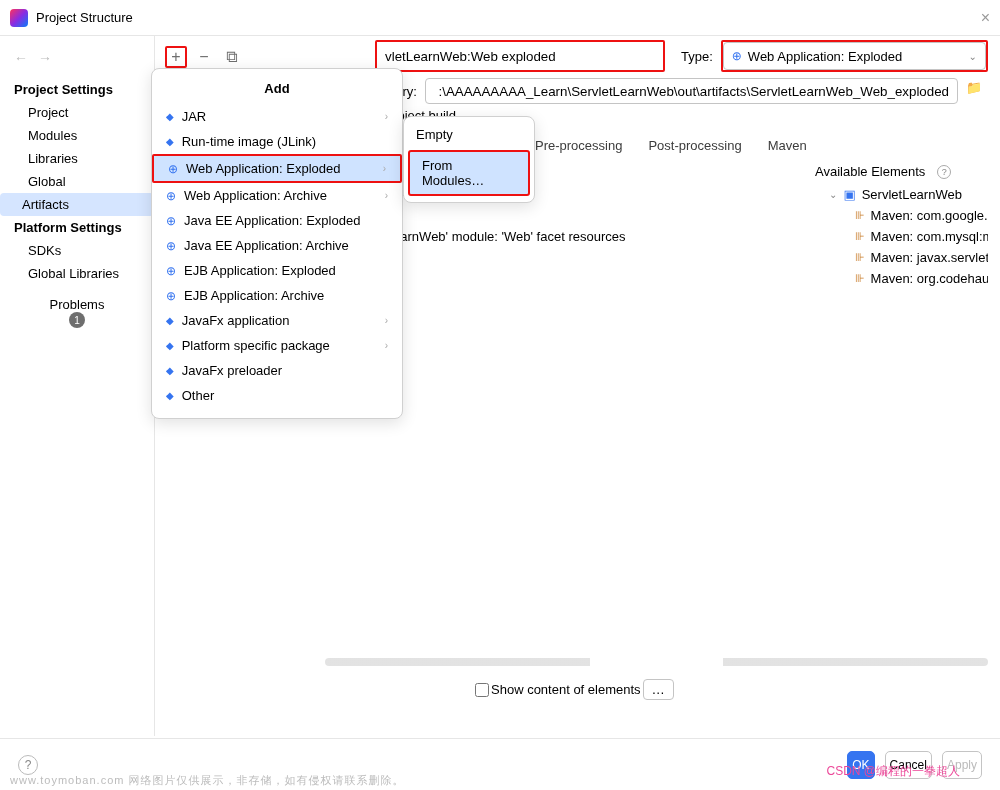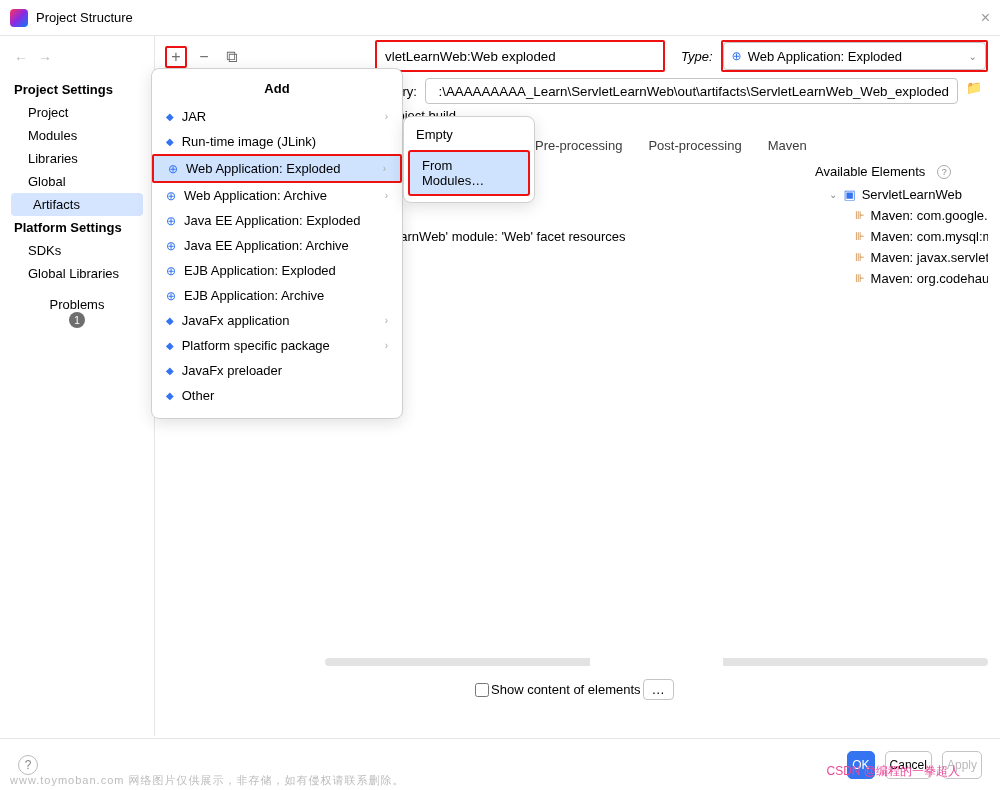--- a/index.html
+++ b/index.html
@@ -9,35 +9,35 @@
     .titlebar .app-icon { width: 18px; height: 18px; background: linear-gradient(135deg, #fe315d 0%, #8a2be2 50%, #087cfa 100%); border-radius: 4px; margin-right: 8px; }
     .titlebar .close-x { margin-left: auto; color: #999; font-size: 16px; cursor: pointer; }
     
     .body-row { display: flex; height: 700px; }
     
     .sidebar { width: 155px; padding: 12px 0 0 0; border-right: 1px solid #e6e6e6; }
     .nav-arrows { display: flex; gap: 10px; padding: 0 14px 14px; color: #bbb; }
     .nav-arrows span { font-size: 14px; }
     .sidebar .section-title { font-weight: 600; padding: 4px 14px; font-size: 13px; }
     .sidebar .item { padding: 4px 14px 4px 28px; cursor: pointer; }
-    .sidebar .item.selected { background: #d5e5ff; border-radius: 4px; margin: 0 11px; padding-left: 22px; }
+    .sidebar .item.selected { background: #d5e5ff; border-radius: 4px; margin: 0 0; padding-left: 22px; }
     .sidebar .problems { padding: 12px 14px; display: flex; align-items: center; justify-content: space-between; flex-direction: column; }
     .badge { background: #6e6e6e; color: #fff; border-radius: 50%; width: 16px; height: 16px; font-size: 10px; display: inline-flex; align-items: center; justify-content: center; }
     
     .main { flex: 1; position: relative; padding-top: 6px; }
     
     .toolbar { display: flex; align-items: center; gap: 6px; padding: 4px 10px; }
     .toolbar .tb-btn { width: 22px; height: 22px; display: inline-flex; align-items: center; justify-content: center; color: #6e6e6e; font-size: 16px; cursor: pointer; }
     .red-box { border: 2px solid #e11; border-radius: 2px; }
     
     .top-fields { position: absolute; top: 4px; left: 220px; right: 12px; display: flex; align-items: center; gap: 8px; }
     .name-input { flex: 0 0 290px; height: 28px; border: 1px solid #c4c4c4; border-radius: 4px; padding: 0 8px; background: #fff; }
     .name-input-wrap { position: relative; }
     .name-input-wrap.red-box { padding: 0; }
-    .type-label { margin-left: 8px; font-style: italic; }
+    .type-label { margin-left: 8px; }
     .type-select { flex: 1; height: 28px; border: 1px solid #c4c4c4; border-radius: 4px; padding: 0 26px 0 8px; background: #fff; display: flex; align-items: center; gap: 6px; position: relative; }
     .type-select .chev { position: absolute; right: 8px; color: #888; font-size: 10px; }
     .type-select-wrap { flex: 1; }
     
     .row-output { position: absolute; top: 42px; left: 220px; right: 12px; display: flex; align-items: center; gap: 8px; }
     .row-output .lbl { width: 42px; text-align: right; }
     .path-input { flex: 1; height: 26px; border: 1px solid #c4c4c4; border-radius: 4px; padding: 0 8px; background: #fff; text-align: right; overflow: hidden; white-space: nowrap; }
     .folder-btn { width: 22px; height: 22px; color: #888; }
     
     .row-include { position: absolute; top: 72px; left: 220px; font-size: 13px; color: #000; }

